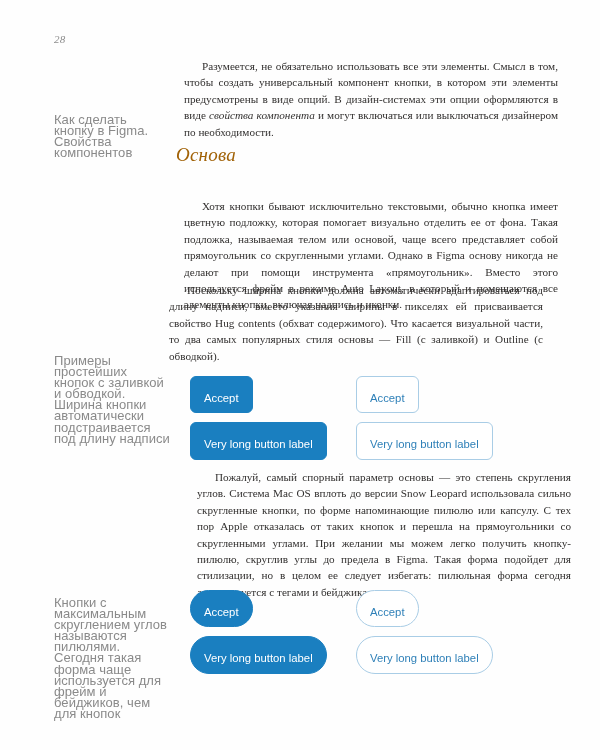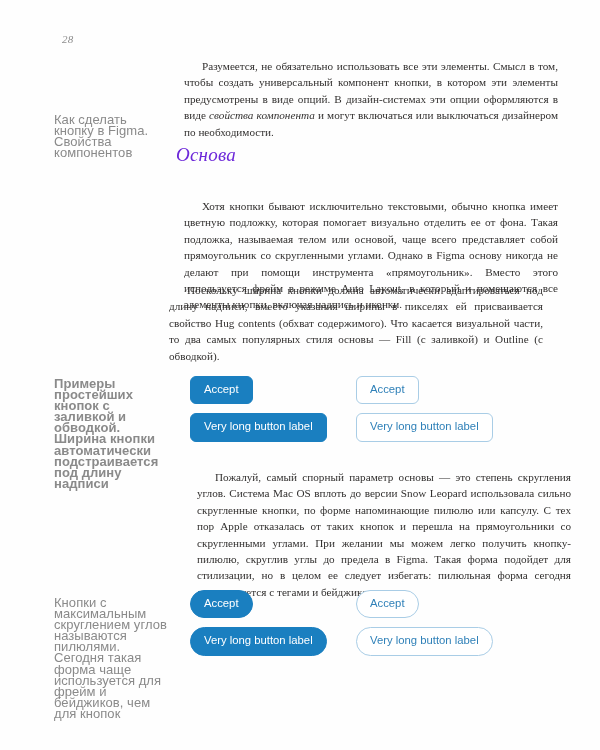--- a/index.html
+++ b/index.html
@@ -18,42 +18,42 @@
   
   .page {
     position: absolute;
     inset: 0;
     background: #fefefe;
   }
 
   
   .folio {
     position: absolute;
-    left: 62px;
+    left: 54px;
     top: 33px;
     font-family: "Liberation Serif", serif;
     font-style: italic;
     font-size: 11px;
     color: #8d8d8d;
     letter-spacing: .3px;
   }
 
   
   .sidenote {
     position: absolute;
     left: 54px;
     width: 116px;
     font-family: "Liberation Sans", sans-serif;
     font-size: 13px;
     line-height: 11.1px;
     color: #8a8a8a;
     letter-spacing: .05px;
   }
   .sidenote-1 { top: 114px; }
-  .sidenote-2 { top: 378px; font-weight: bold; }
+  .sidenote-2 { top: 355px; }
   .sidenote-3 { top: 597px; }
   p.body {
     margin: 8px;
     font-family: "Liberation Serif", serif;
     font-size: 11.2px;
     line-height: 16.4px;
     text-align: justify;
     text-indent: 18px;
     color: #32302f;
     hyphens: auto;
@@ -62,21 +62,21 @@
     font-style: italic;
   }
 
   h2.heading {
     margin: 0;
     font-family: "Liberation Serif", serif;
     font-style: italic;
     font-weight: normal;
     font-size: 19px;
     line-height: 22px;
-    color: #6d28d9;
+    color: #a16207;
     letter-spacing: .2px;
   }
 
   
   .para-1  { position: absolute; left: 176px; top: 50px;  width: 390px; }
   .heading-wrap { position: absolute; left: 176px; top: 144px; width: 390px; }
   .para-2  { position: absolute; left: 176px; top: 190px; width: 390px; }
   .para-3  { position: absolute; left: 161px; top: 274px; width: 390px; }
   .para-4  { position: absolute; left: 189px; top: 461px; width: 390px; }
 
@@ -98,21 +98,21 @@
   .cell { display: flex; align-items: flex-start; }
   .cell.right { padding-left: 0px; }
 
   .btn {
     display: inline-flex;
     align-items: center;
     justify-content: center;
     font-family: "Liberation Sans", sans-serif;
     font-size: 11.3px;
     line-height: 1;
-    padding: 7px 13px 8px 13px;
+    padding: 16px 13px 8px 13px;
     white-space: nowrap;
     cursor: pointer;
     user-select: none;
   }
   .btn.fill {
     background: #1a7fc0;
     color: #ffffff;
     border: 1px solid #1a7fc0;
   }
   .btn.outline {

